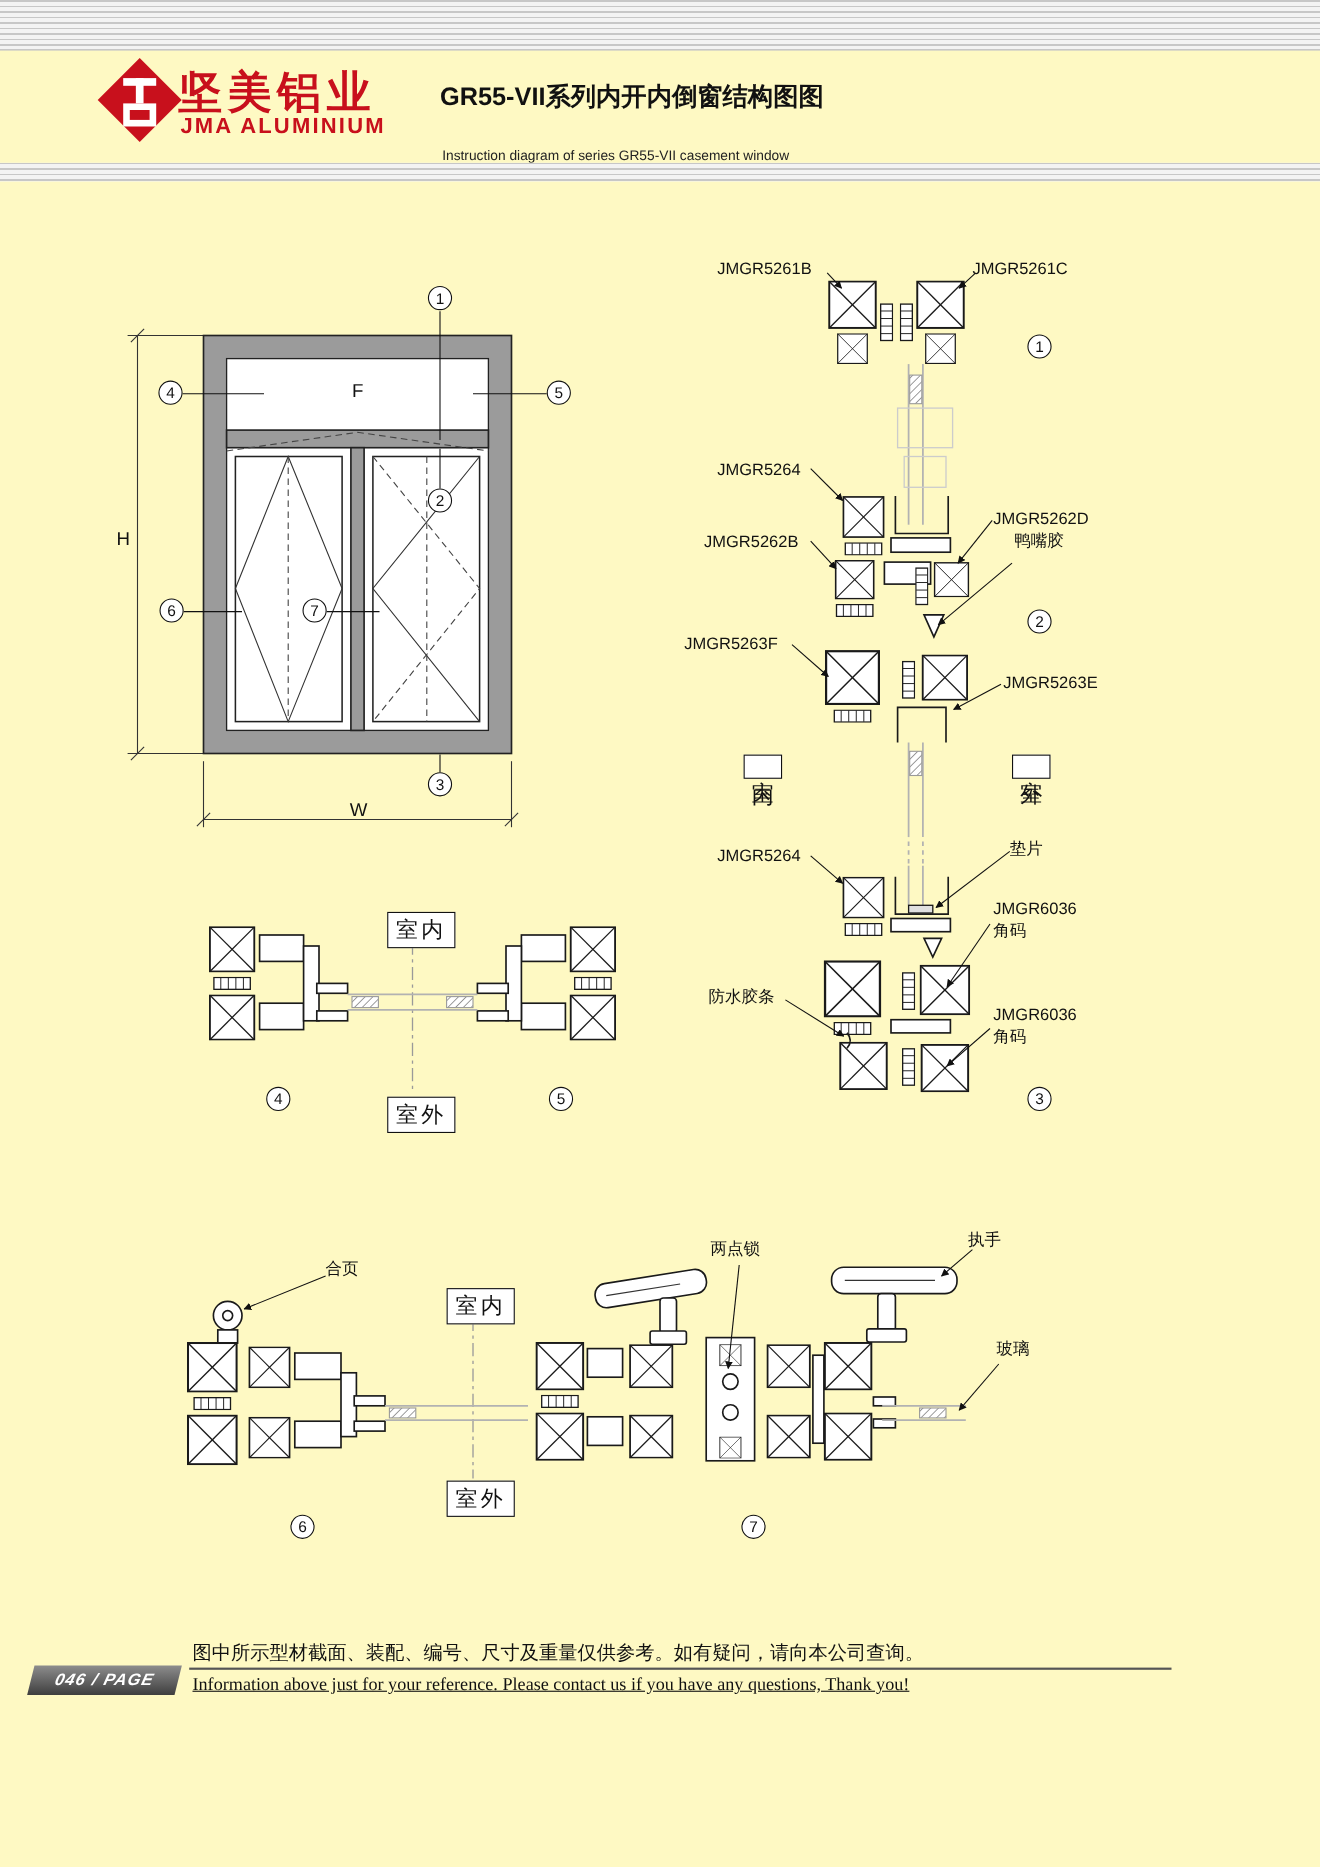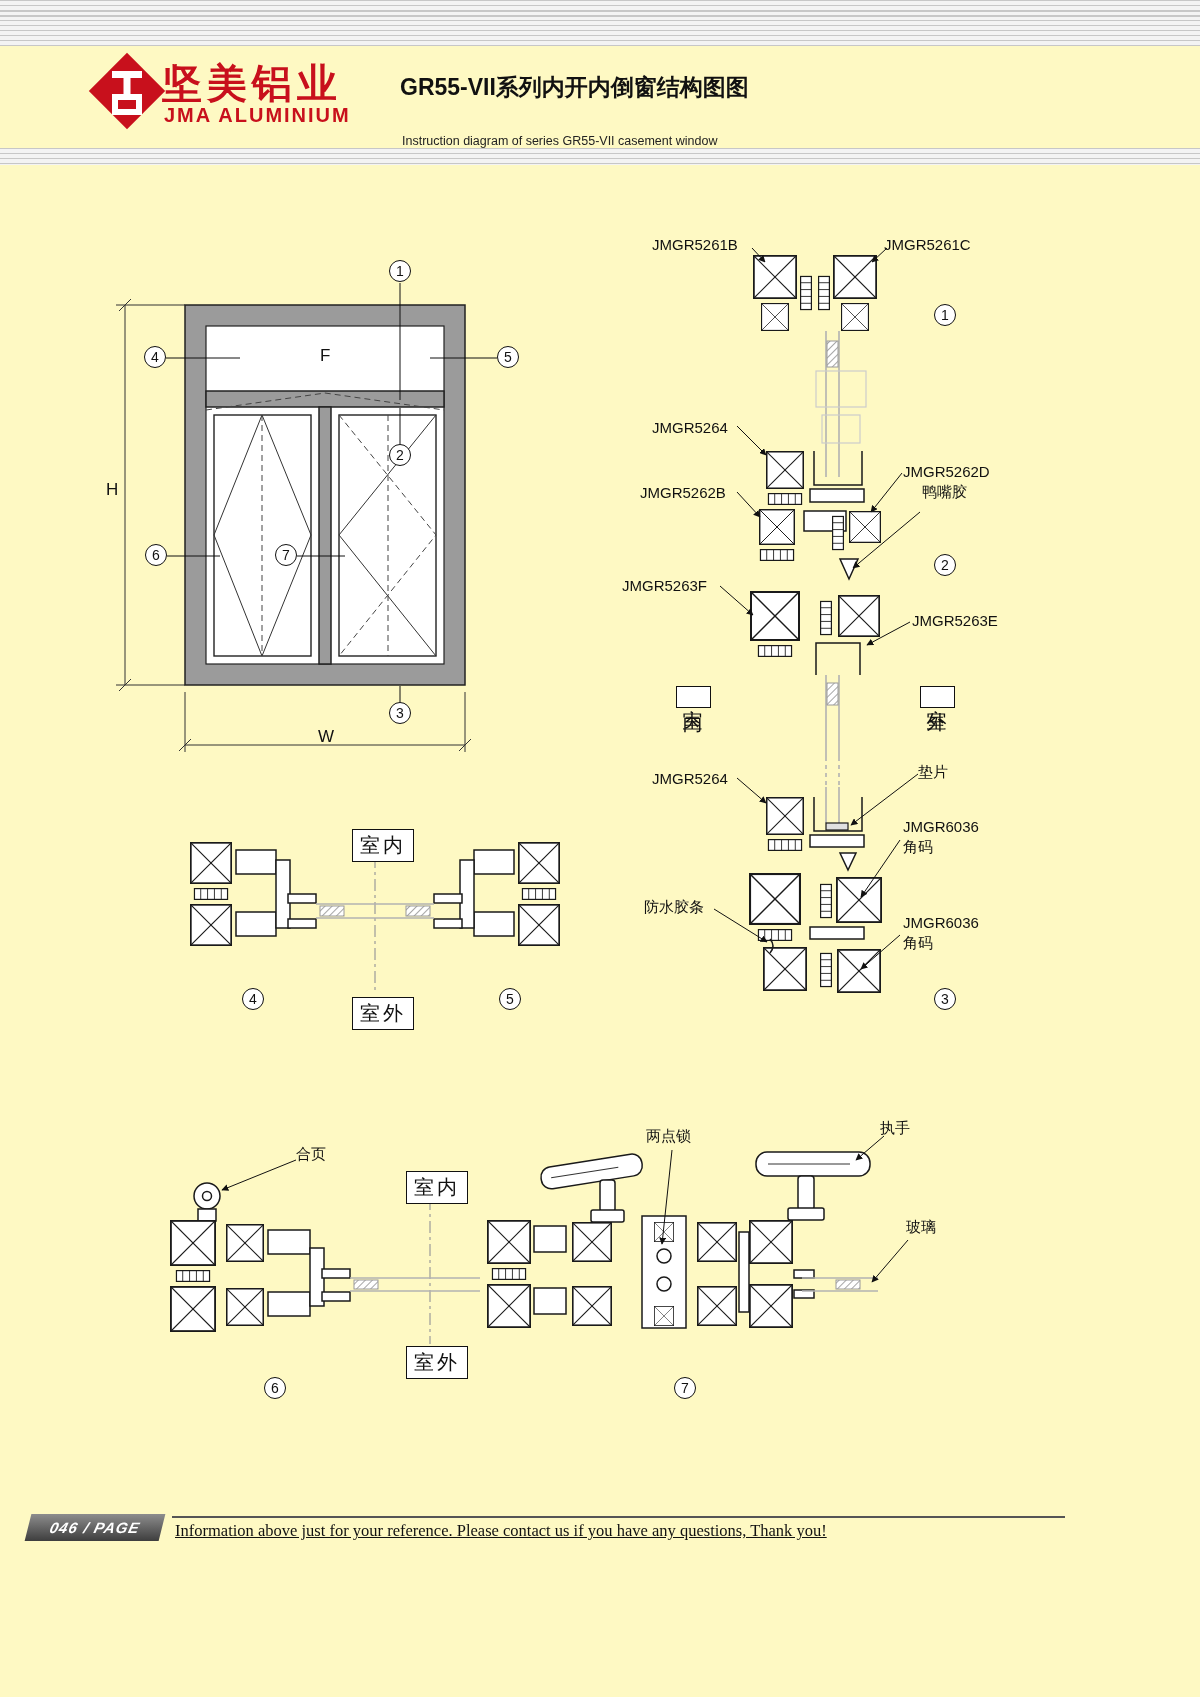--- a/index.html
+++ b/index.html
@@ -372,16 +372,17 @@
   <div class="lbl" style="left:906px;top:1218px">玻璃</div>
   <div class="roombox" style="left:406px;top:1171px">室内</div>
   <div class="roombox" style="left:406px;top:1346px">室外</div>
   <div class="callout" style="left:264px;top:1377px">6</div>
   <div class="callout" style="left:674px;top:1377px">7</div>
 
   <div class="footer-badge">
     <span>046</span>
     <span style="margin-left:6px">/ PAGE</span>
   </div>
+  <div class="note-cn">图中所示型材截面、装配、编号、尺寸及重量仅供参考。如有疑问，请向本公司查询。</div>
   <div class="note-rule"></div>
   <div class="note-en">Information above just for your reference. Please contact us if you have any questions, Thank you!</div>
 
 </div>
 
 </body></html>

